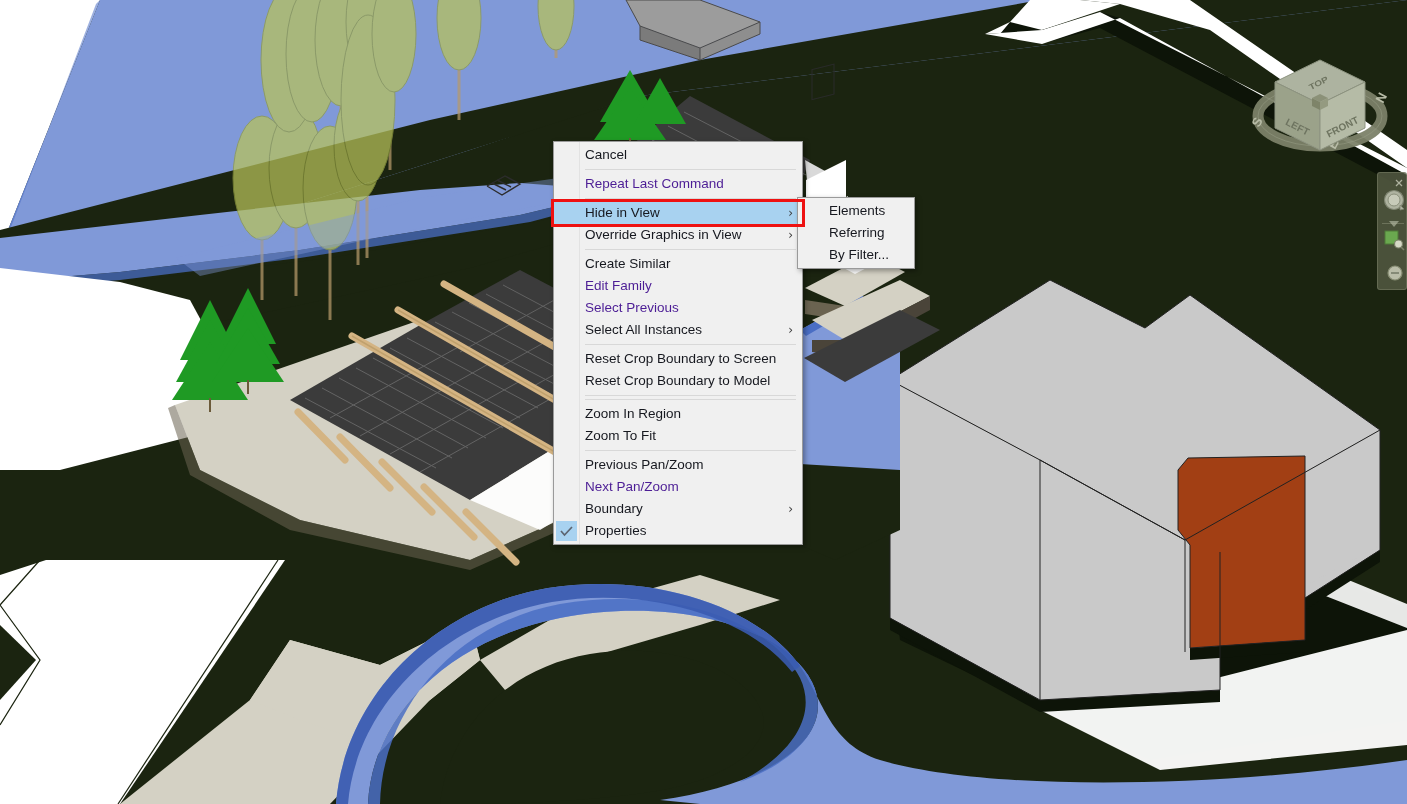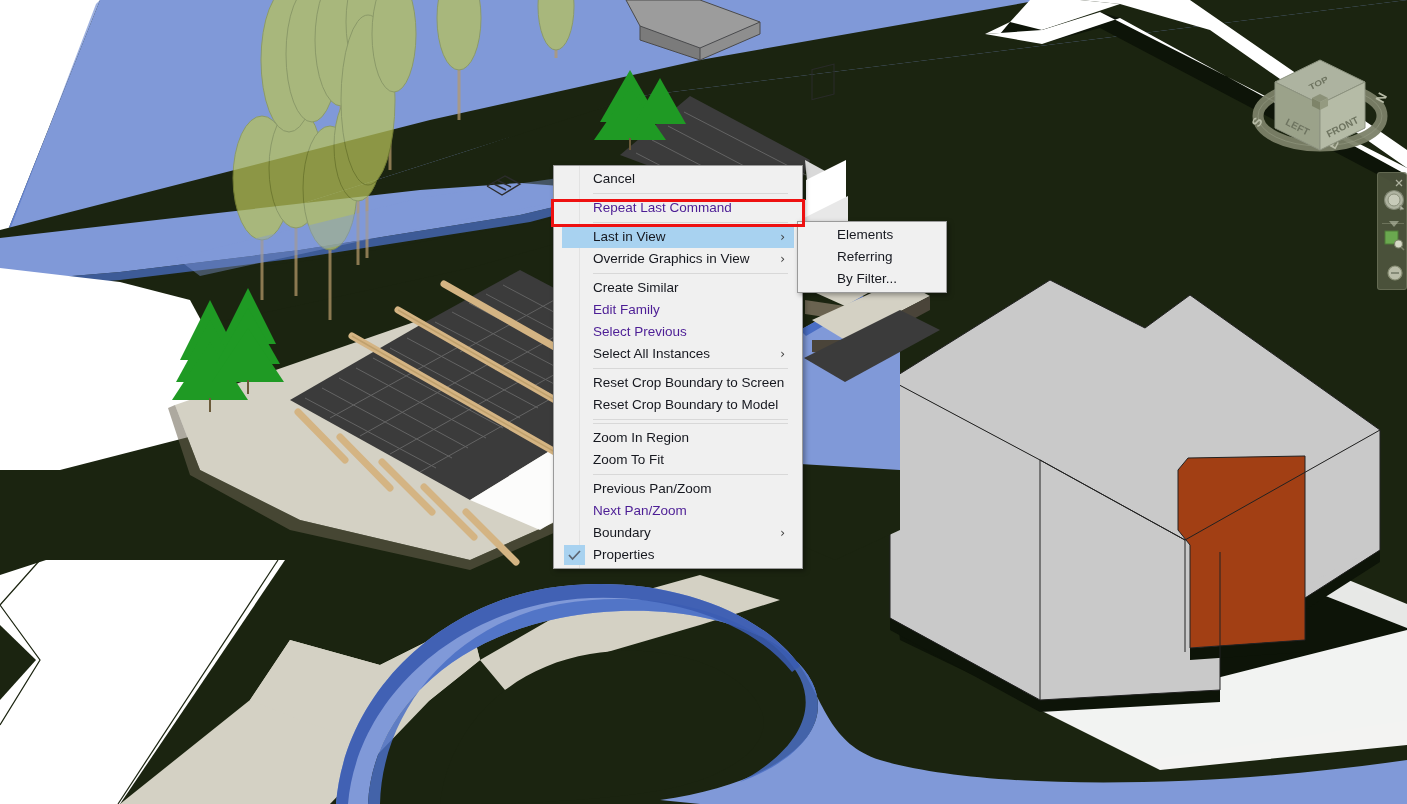--- a/index.html
+++ b/index.html
@@ -34,27 +34,26 @@
   #navbar .nb-pan{position:absolute;left:9px;top:92px;width:16px;height:16px;}
 
   
   .ctx-menu{
     position:absolute;
     background:#f0f0f0;
     border:1px solid #9a9a9a;
     box-shadow:2px 2px 5px rgba(0,0,0,.35);
     font-size:13.5px;
     color:#16181f;
-    padding:2px 8px;
+    padding:2px 0;
     box-sizing:border-box;
     z-index:20;
-    margin-top:24px;
   }
   #main-menu{left:553px;top:141px;width:250px;}
-  #sub-menu{left:797px;top:197px;width:150px;z-index:25;}
+  #sub-menu{left:797px;top:197px;width:118px;z-index:25;}
 
   .ctx-menu .gutter{
     position:absolute;left:0;top:0;bottom:0;width:25px;
     background:#f0f0f0;
   }
   #main-menu .gutter{border-right:1px solid #e2e2e2;}
 
   .mi{
     position:relative;
     height:22px;line-height:22px;
@@ -404,21 +403,21 @@
     </div>
   </div>
 
   <div id="main-menu" class="ctx-menu">
     <div class="gutter"></div>
     <div id="main-menu-items">
         <div class="mi"><span class="lbl">Cancel</span></div>
         <div class="sep"></div>
         <div class="mi disabled"><span class="lbl">Repeat Last Command</span></div>
         <div class="sep"></div>
-        <div class="mi selected"><span class="lbl">Last in View</span><span class="arrow">›</span></div>
+        <div class="mi selected"><span class="lbl">Hide in View</span><span class="arrow">›</span></div>
         <div class="mi"><span class="lbl">Override Graphics in View</span><span class="arrow">›</span></div>
         <div class="sep"></div>
         <div class="mi"><span class="lbl">Create Similar</span></div>
         <div class="mi disabled"><span class="lbl">Edit Family</span></div>
         <div class="mi disabled"><span class="lbl">Select Previous</span></div>
         <div class="mi"><span class="lbl">Select All Instances</span><span class="arrow">›</span></div>
         <div class="sep"></div>
         <div class="mi"><span class="lbl">Reset Crop Boundary to Screen</span></div>
         <div class="mi"><span class="lbl">Reset Crop Boundary to Model</span></div>
         <div class="sep"></div>

